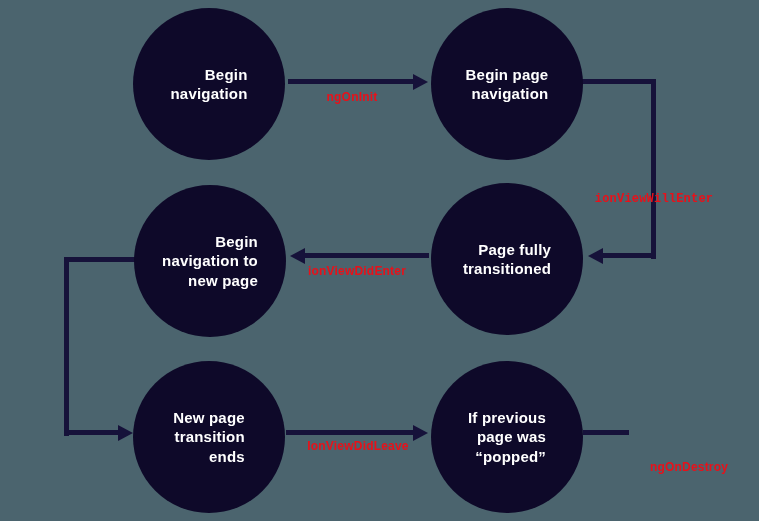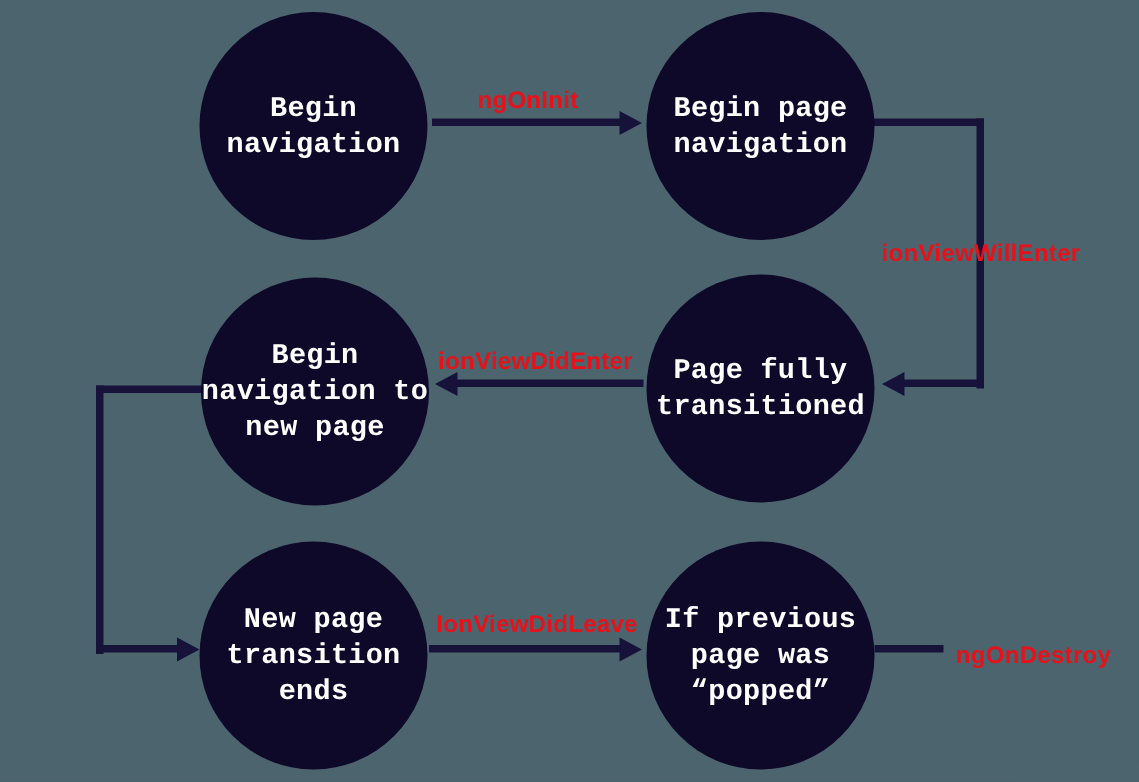--- a/index.html
+++ b/index.html
@@ -12,49 +12,49 @@
   .stage {
     position: relative;
     width: 759px; height: 521px;
   }
   .node {
     position: absolute;
     width: 152px; height: 152px;
     border-radius: 50%;
     background: var(--node, #0e0929);
     display: flex; align-items: center; justify-content: center;
-    text-align: center;
+    text-align: right;
     color: var(--node_text, #ffffff);
-    font-size: 19px; font-weight: bold;
+    font-size: 15px; font-weight: bold;
     line-height: 1.28;
     white-space: pre-line;
     letter-spacing: 0.2px;
-    font-family: Liberation Mono, monospace;
   }
   .line {
     position: absolute;
     background: var(--line, #16123a);
   }
   .line.h { height: 5px; }
   .line.v { width: 5px; }
   .arrow {
     position: absolute;
     width: 0; height: 0;
     border-top: 8px solid transparent;
     border-bottom: 8px solid transparent;
   }
   .arrow.right { border-left: 15px solid var(--line, #16123a); }
   .arrow.left  { border-right: 15px solid var(--line, #16123a); }
   .edge-label {
     position: absolute;
     transform: translate(-50%, -50%);
     color: var(--edge_label, #e8111a);
-    font-size: 16px; font-weight: bold;
+    font-size: 12px; font-weight: bold;
     white-space: nowrap;
     letter-spacing: 0.2px;
+    margin-top: 29px;
   }
   
   .n0 { left: 133px; top: 8px; }
   .n1 { left: 431px; top: 8px; }
   .n2 { left: 134px; top: 185px; }
   .n3 { left: 431px; top: 183px; }
   .n4 { left: 133px; top: 361px; }
   .n5 { left: 431px; top: 361px; }
 </style>
 </head>
@@ -93,18 +93,18 @@
   <div class="node n3">Page fully
 transitioned</div>
   <div class="node n4">New page
 transition
 ends</div>
   <div class="node n5">If previous
 page was
 “popped”</div>
 
   <div class="edge-label" style="left:352px; top:68px;">ngOnInit</div>
-  <div class="edge-label" style="left:654px; top:170px;">ionViewWillEnter</div>
+  <div class="edge-label" style="left:654px; top:170px;font-family:Liberation Mono, monospace;">ionViewWillEnter</div>
   <div class="edge-label" style="left:357px; top:242px;text-align:center;">ionViewDidEnter</div>
   <div class="edge-label" style="left:358px; top:417px;">IonViewDidLeave</div>
   <div class="edge-label" style="left:689px; top:438px;">ngOnDestroy</div>
 
 </div>
 
 </body></html>

